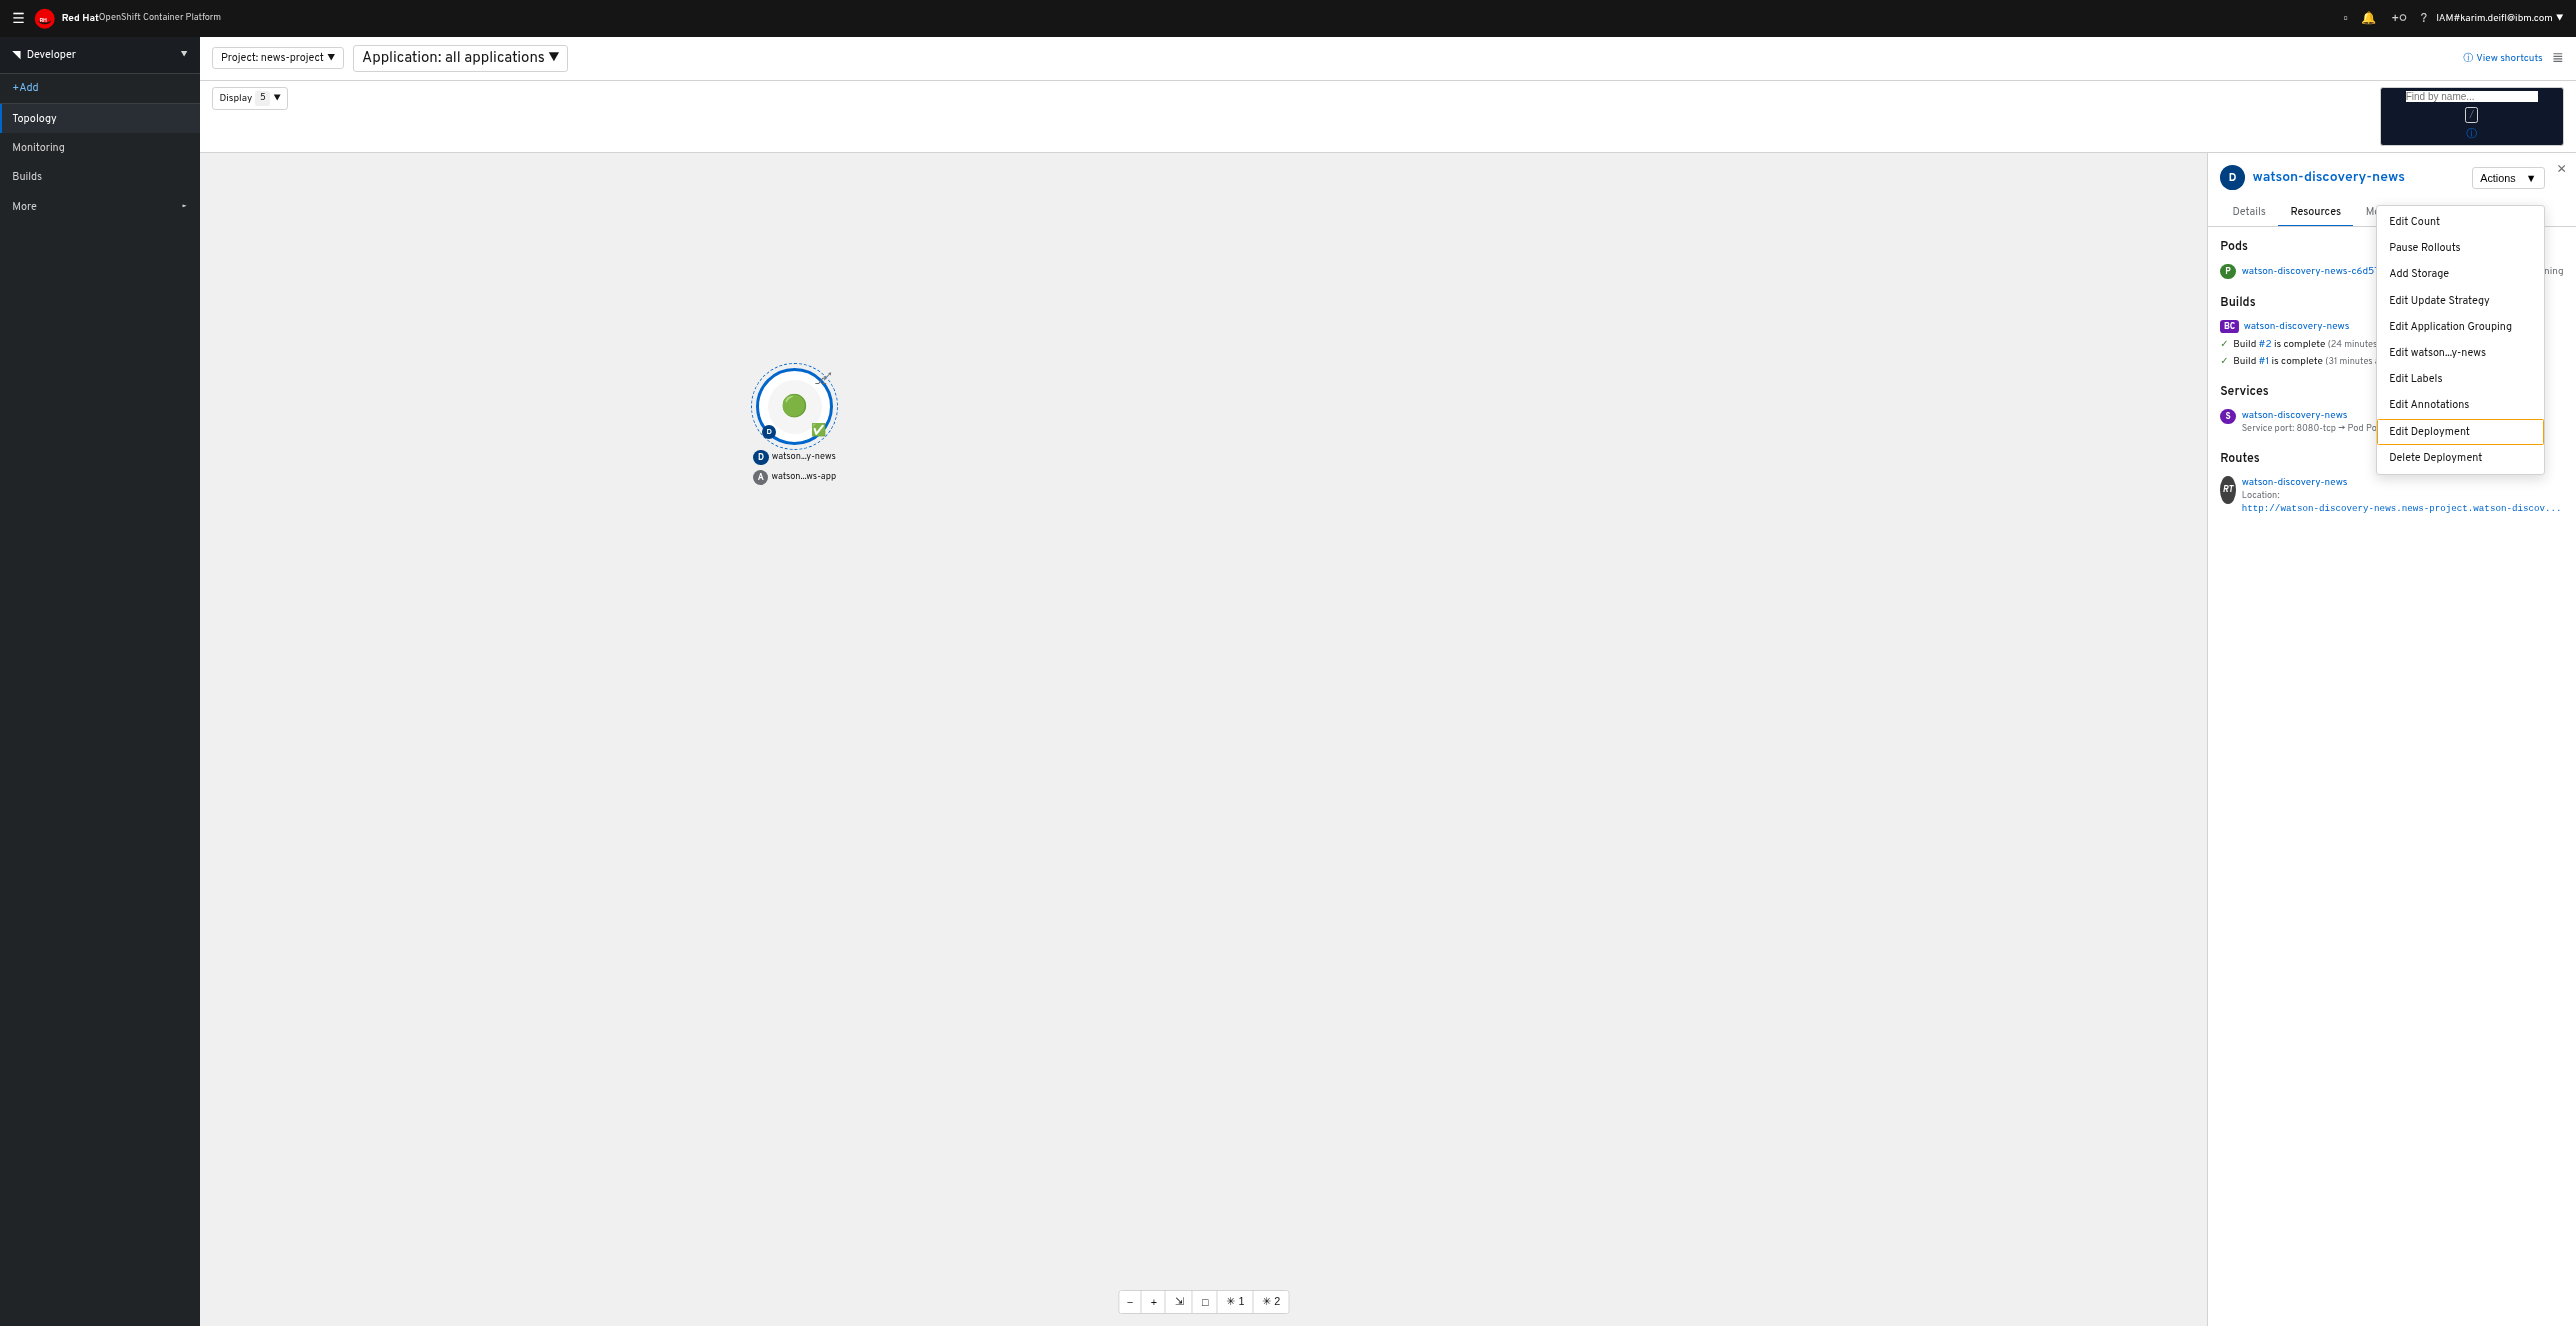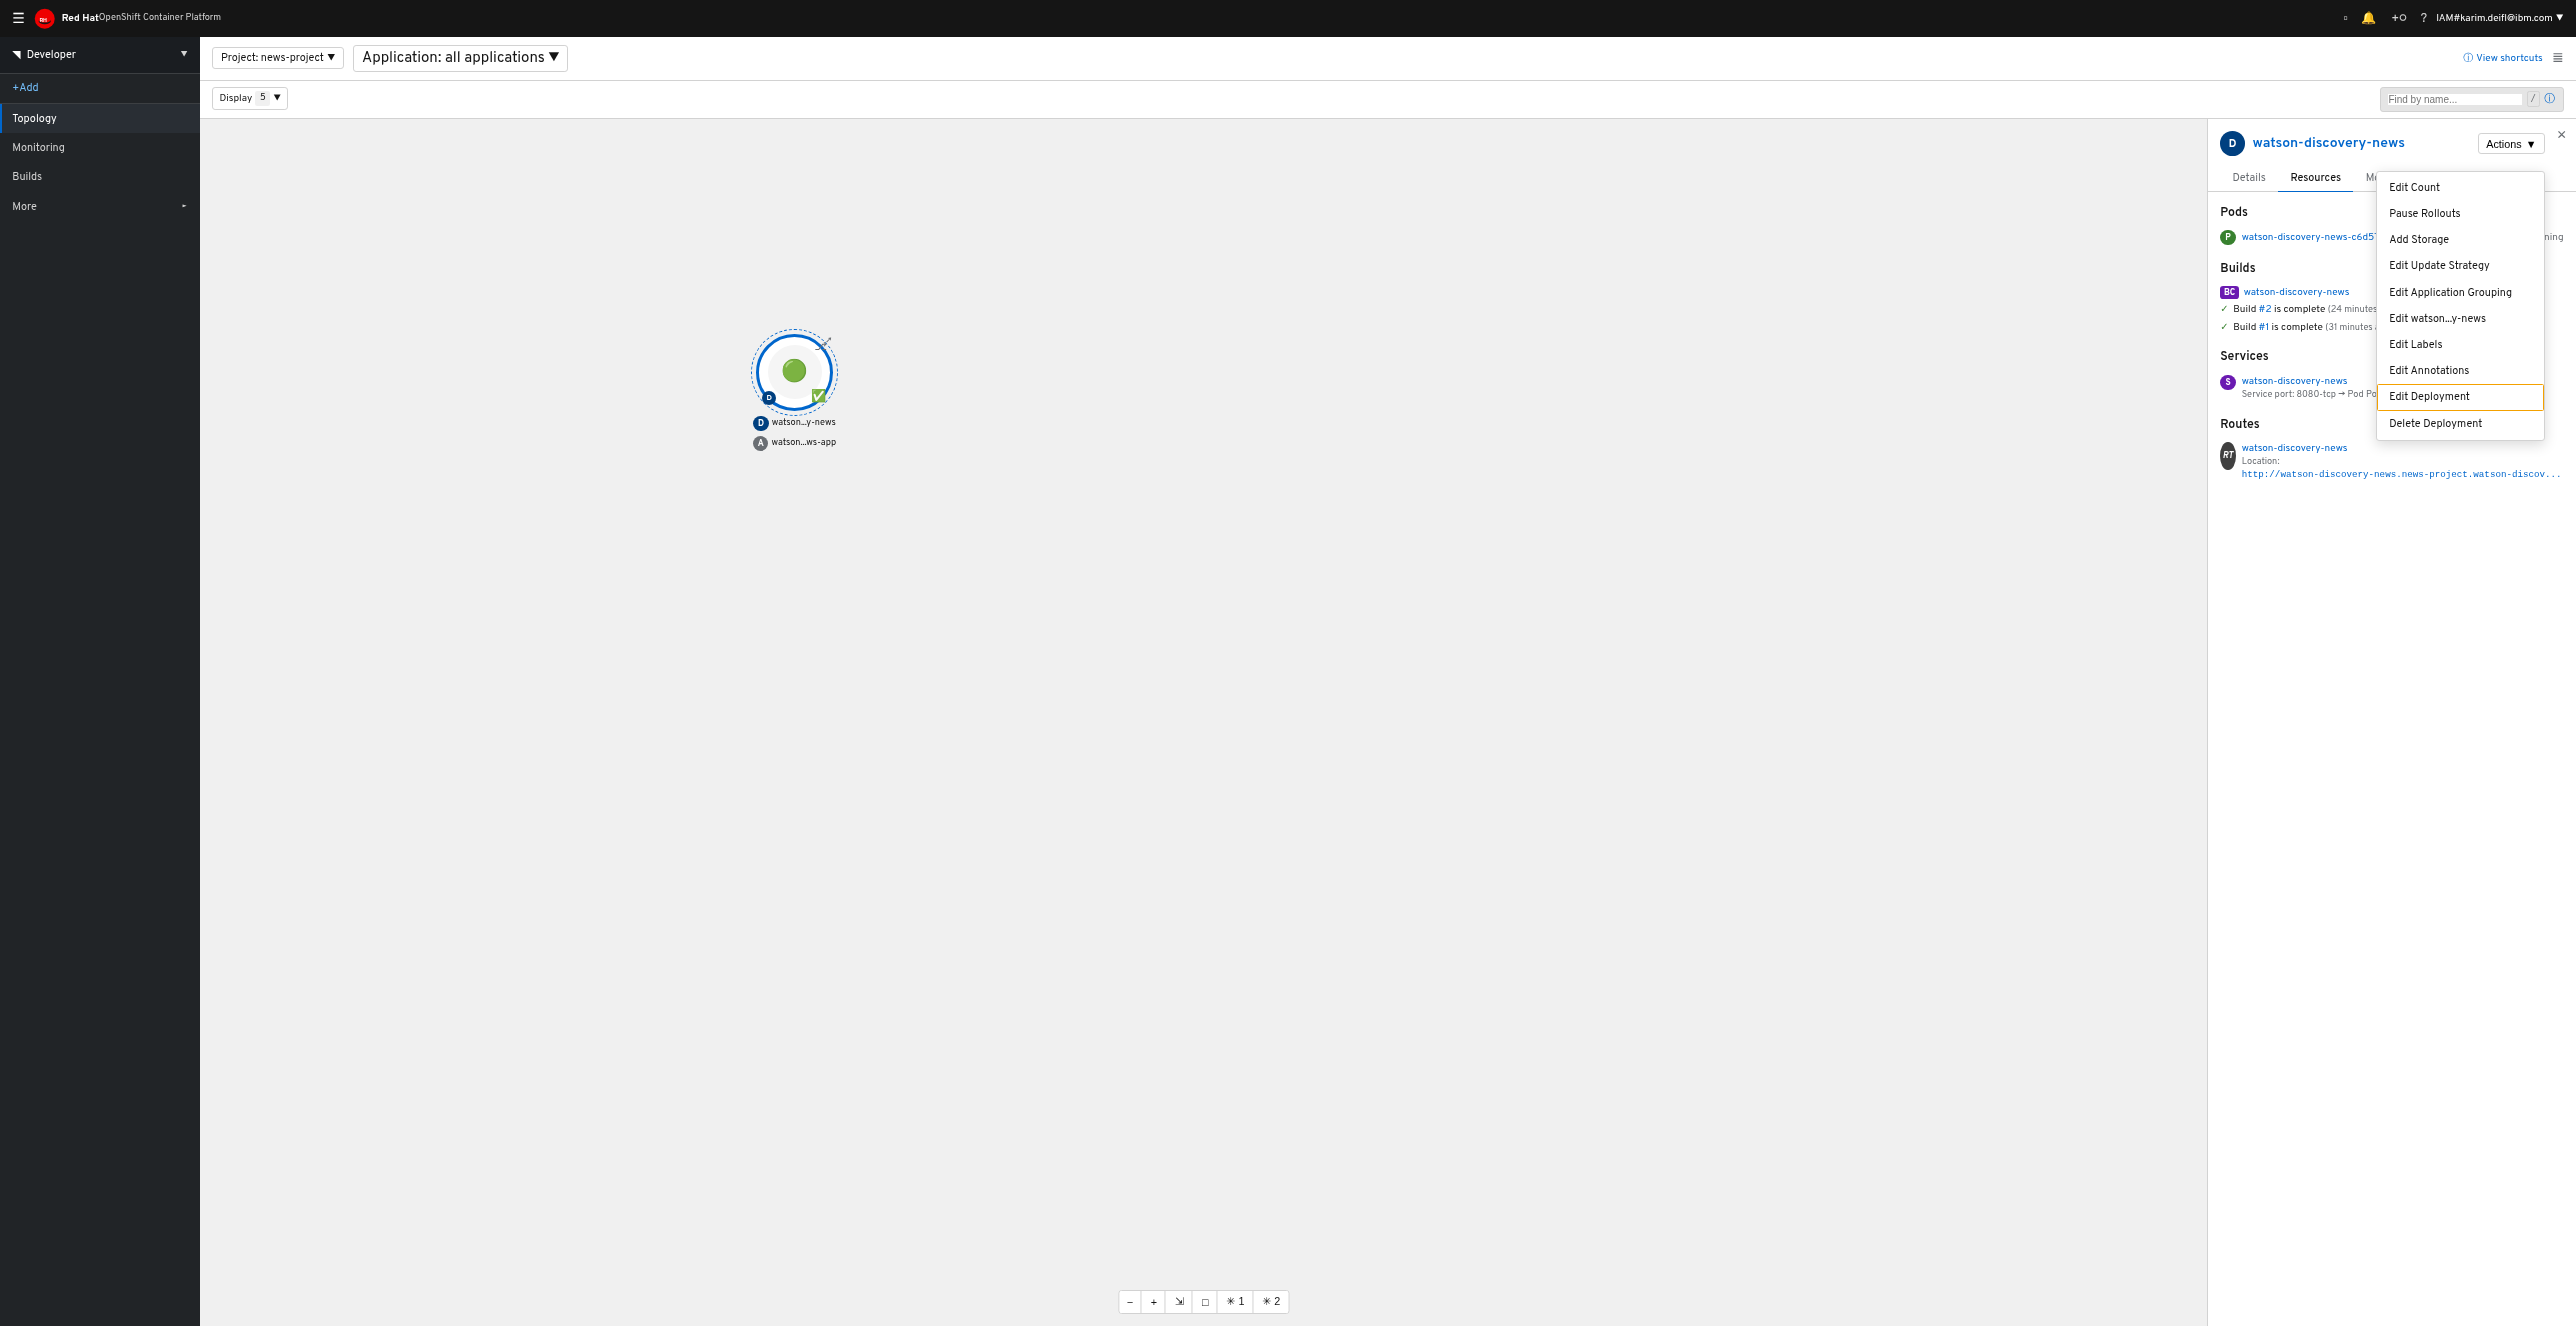--- a/index.html
+++ b/index.html
@@ -120,22 +120,22 @@
     }
     .display-btn {
       display: flex; align-items: center; gap: 3.1px;
       border: 0.8px solid #d2d2d2; border-radius: 3.1px; padding: 3.1px 6.1px;
       font-size: 10px; background: #fff; cursor: pointer;
     }
     .display-num { background: #f0f0f0; padding: 1.5px 4.6px; border-radius: 2.3px; font-size: 9.2px; }
     .sub-toolbar-spacer { flex: 1; }
     .search-input {
       border: 0.8px solid #d2d2d2; border-radius: 3.1px; padding: 3.8px 7.7px;
-      font-size: 10px; width: 184px; background: #e5e5e5;
-      display: flex; align-items: center; gap: 4.6px;
+      font-size: 10px; width: 184px; background: #0f172a;
+      display: flex; align-items: center; gap: 4.6px; flex-direction: column;
     }
     .search-input input { border: none; outline: none; font-size: 10px; flex: 1; }
     .search-kbd { color: #6a6e73; font-size: 9.2px; border: 0.8px solid #d2d2d2; border-radius: 2.3px; padding: 0.8px 3.1px; }
     .search-info { color: #06c; font-size: 10.8px; cursor: pointer; }
 
     
     .canvas-area { flex: 1; display: flex; overflow: hidden; position: relative; }
     .topology-canvas {
       flex: 1;
       background: #f0f0f0;
@@ -204,21 +204,21 @@
     }
     .side-panel-d-badge {
       width: 24.6px; height: 24.6px; background: #004080; color: #fff;
       border-radius: 50%; display: flex; align-items: center; justify-content: center;
       font-weight: 700; font-size: 10.8px; flex-shrink: 0;
     }
     .side-panel-title { font-size: 14px; font-weight: 600; color: #06c; }
     .side-panel-actions-btn {
       margin-left: auto; border: 0.8px solid #d2d2d2; border-radius: 3.1px;
       background: #fff; padding: 3.8px 7.7px; cursor: pointer;
-      display: flex; align-items: center; gap: 4px; font-size: 10.8px;
+      display: flex; align-items: center; gap: 10px; font-size: 10.8px;
     }
     .side-panel-tabs {
       display: flex; border-bottom: 0.8px solid #d2d2d2;
       padding: 0 12.3px; margin-top: 9.2px;
     }
     .side-panel-tab {
       padding: 6.1px 12.3px; cursor: pointer; font-size: 10.8px;
       border-bottom: 1.5px solid transparent; color: #6a6e73; margin-bottom: -0.8px;
     }
     .side-panel-tab.active { border-bottom-color: #06c; color: #151515; font-weight: 500; }

